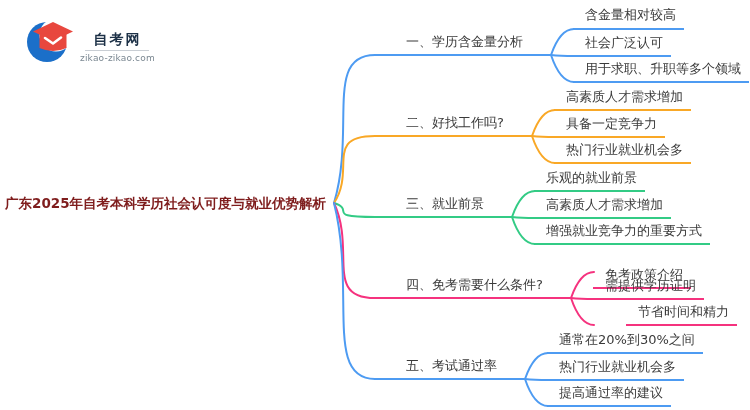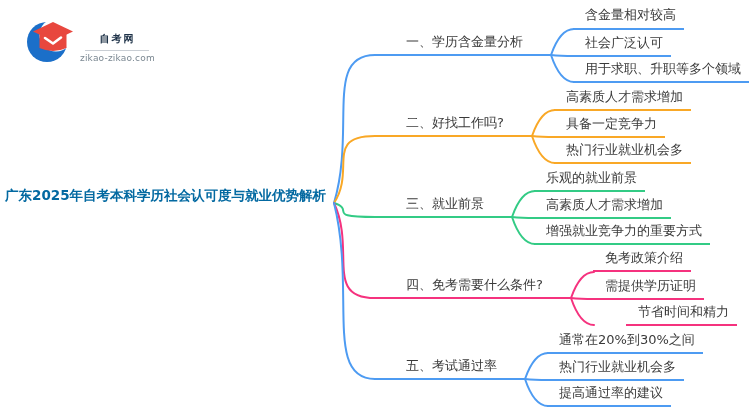--- a/index.html
+++ b/index.html
@@ -8,28 +8,28 @@
     overflow:hidden;font-family:"DejaVu Sans","Liberation Sans",sans-serif;
   }
   #links{position:absolute;left:0;top:0;width:750px;height:410px;z-index:0;}
   .node{
     position:absolute;z-index:2;white-space:nowrap;
     font-size:13px;line-height:18px;color:#3a3a3a;font-weight:500;
   }
   .parent{padding:0 28px 3px 32px;border-bottom:2px solid #000000;}
   .kid{padding:0 8px 3px 12px;border-bottom:2px solid #999;}
   .root{
-    left:5px;top:186px;font-size:13.5px;font-weight:600;color:#0369a1;
+    left:5px;top:194px;font-size:13.5px;font-weight:600;color:#7f1d1d;
     border:none;padding:0;
   }
   
   #logo{position:absolute;left:26px;top:16px;display:flex;align-items:center;z-index:2;}
   #logo .icon{width:48px;height:48px;flex:0 0 auto;}
   .logo-text{margin-left:6px;display:flex;flex-direction:column;align-items:center;}
-  .site-name{font-size:10px;font-weight:bold;color:#1d3147;letter-spacing:2px;line-height:16px;margin-top:15px;}
+  .site-name{font-size:14px;font-weight:bold;color:#1d3147;letter-spacing:2px;line-height:16px;margin-top:15px;}
   .logo-divider{width:64px;height:1px;background:#c9ced4;margin:3px 0 2px 0;}
   .site-url{font-size:9px;color:#7a8791;letter-spacing:0.2px;line-height:11px;}
 </style>
 </head>
 <body>
 
 <div id="stage">
   <svg id="links">
       <path d="M 334 203 C 356 129, 324 55, 375 55" fill="none" stroke="#4D9BF2" stroke-width="2" stroke-linecap="round"></path>
       <path d="M 551 55 C 556 40.7, 563 29, 574 29" fill="none" stroke="#4D9BF2" stroke-width="2" stroke-linecap="round"></path>
@@ -86,21 +86,21 @@
 
   <div class="branch">
     <div class="node parent" style="left: 374px; top: 195px; border-bottom-color: rgb(51, 203, 133);">三、就业前景</div>
     <div class="node kid" style="left: 534px; top: 169px; border-bottom-color: rgb(51, 203, 133);">乐观的就业前景</div>
     <div class="node kid" style="left: 534px; top: 196px; border-bottom-color: rgb(51, 203, 133);">高素质人才需求增加</div>
     <div class="node kid" style="left: 534px; top: 222px; border-bottom-color: rgb(51, 203, 133);">增强就业竞争力的重要方式</div>
   </div>
 
   <div class="branch">
     <div class="node parent" style="left: 374px; top: 276px; border-bottom-color: rgb(245, 50, 126);">四、免考需要什么条件?</div>
-    <div class="node kid" style="left: 593px; top: 249px; border-bottom-color: rgb(245, 50, 126); font-family: Liberation Serif, serif;">免考政策介绍</div>
+    <div class="node kid" style="left: 593px; top: 266px; border-bottom-color: rgb(245, 50, 126); font-family: Liberation Serif, serif;">免考政策介绍</div>
     <div class="node kid" style="left: 593px; top: 277px; border-bottom-color: rgb(245, 50, 126);">需提供学历证明</div>
     <div class="node kid" style="left: 626px; top: 303px; border-bottom-color: rgb(245, 50, 126);">节省时间和精力</div>
   </div>
 
   <div class="branch">
     <div class="node parent" style="left: 374px; top: 357px; border-bottom-color: rgb(77, 155, 242);">五、考试通过率</div>
     <div class="node kid" style="left: 547px; top: 331px; border-bottom-color: rgb(77, 155, 242);">通常在20%到30%之间</div>
     <div class="node kid" style="left: 547px; top: 358px; border-bottom-color: rgb(77, 155, 242);">热门行业就业机会多</div>
     <div class="node kid" style="left: 547px; top: 384px; border-bottom-color: rgb(77, 155, 242);">提高通过率的建议</div>
   </div>

